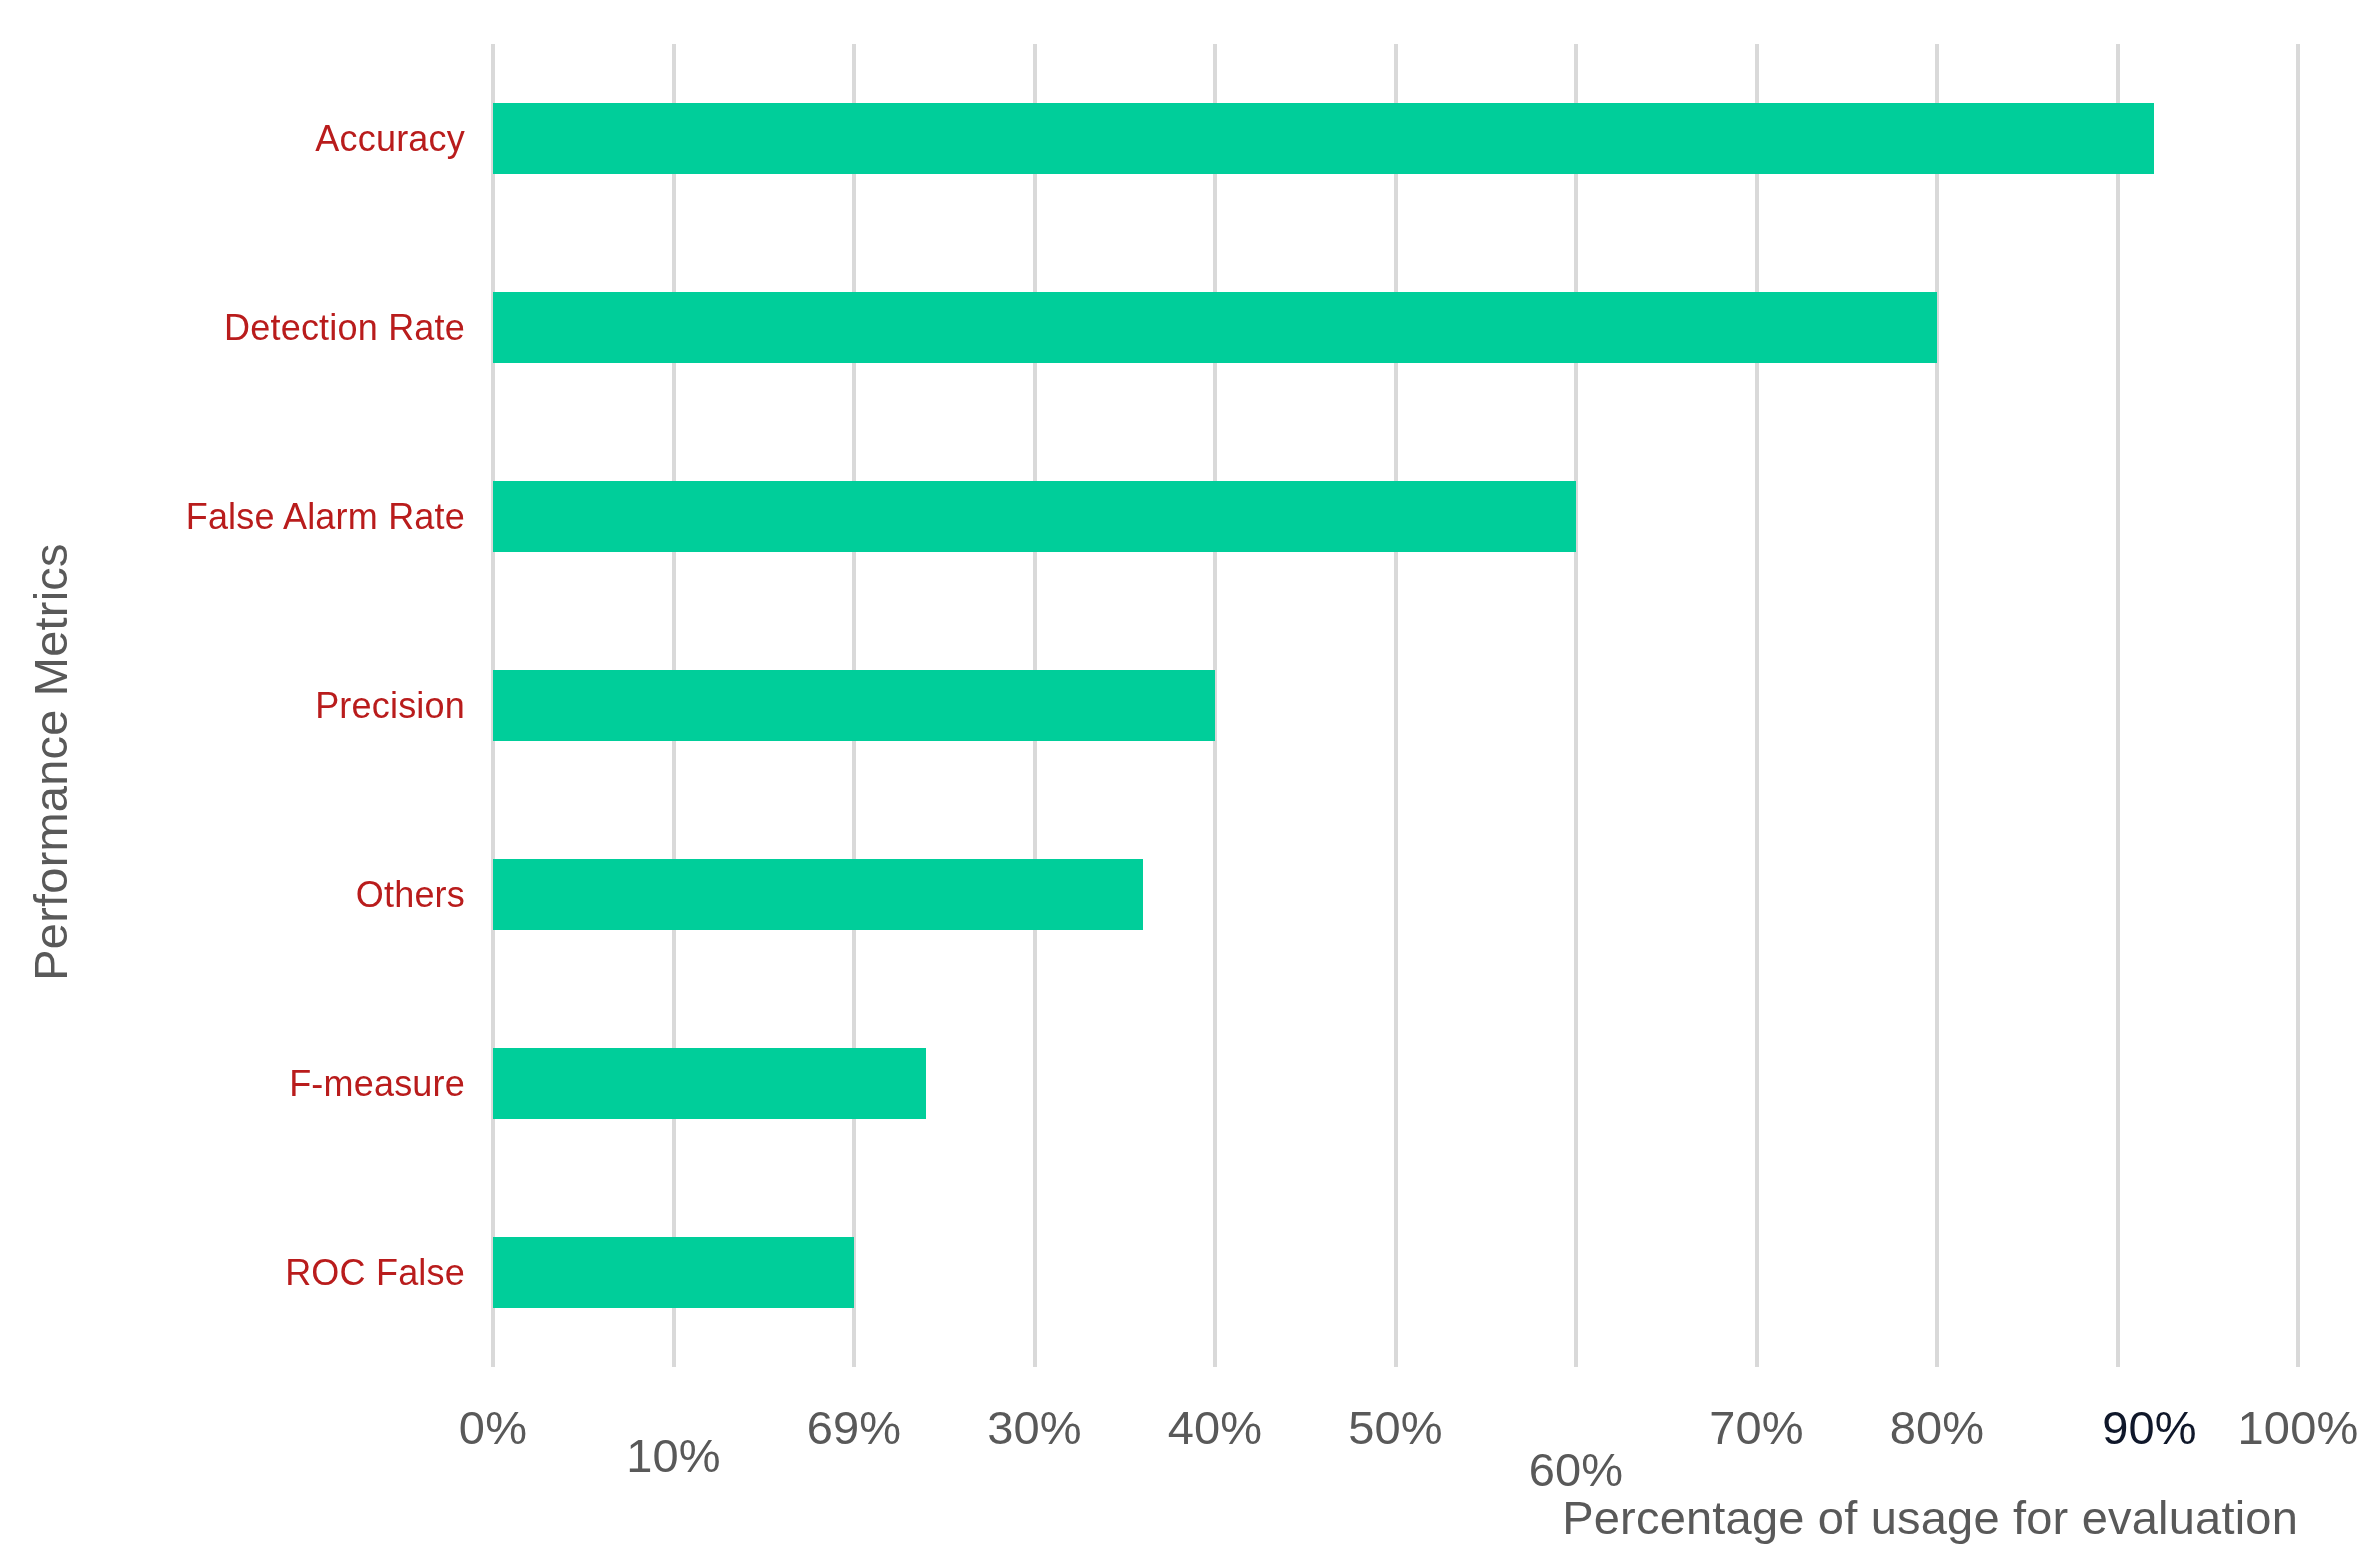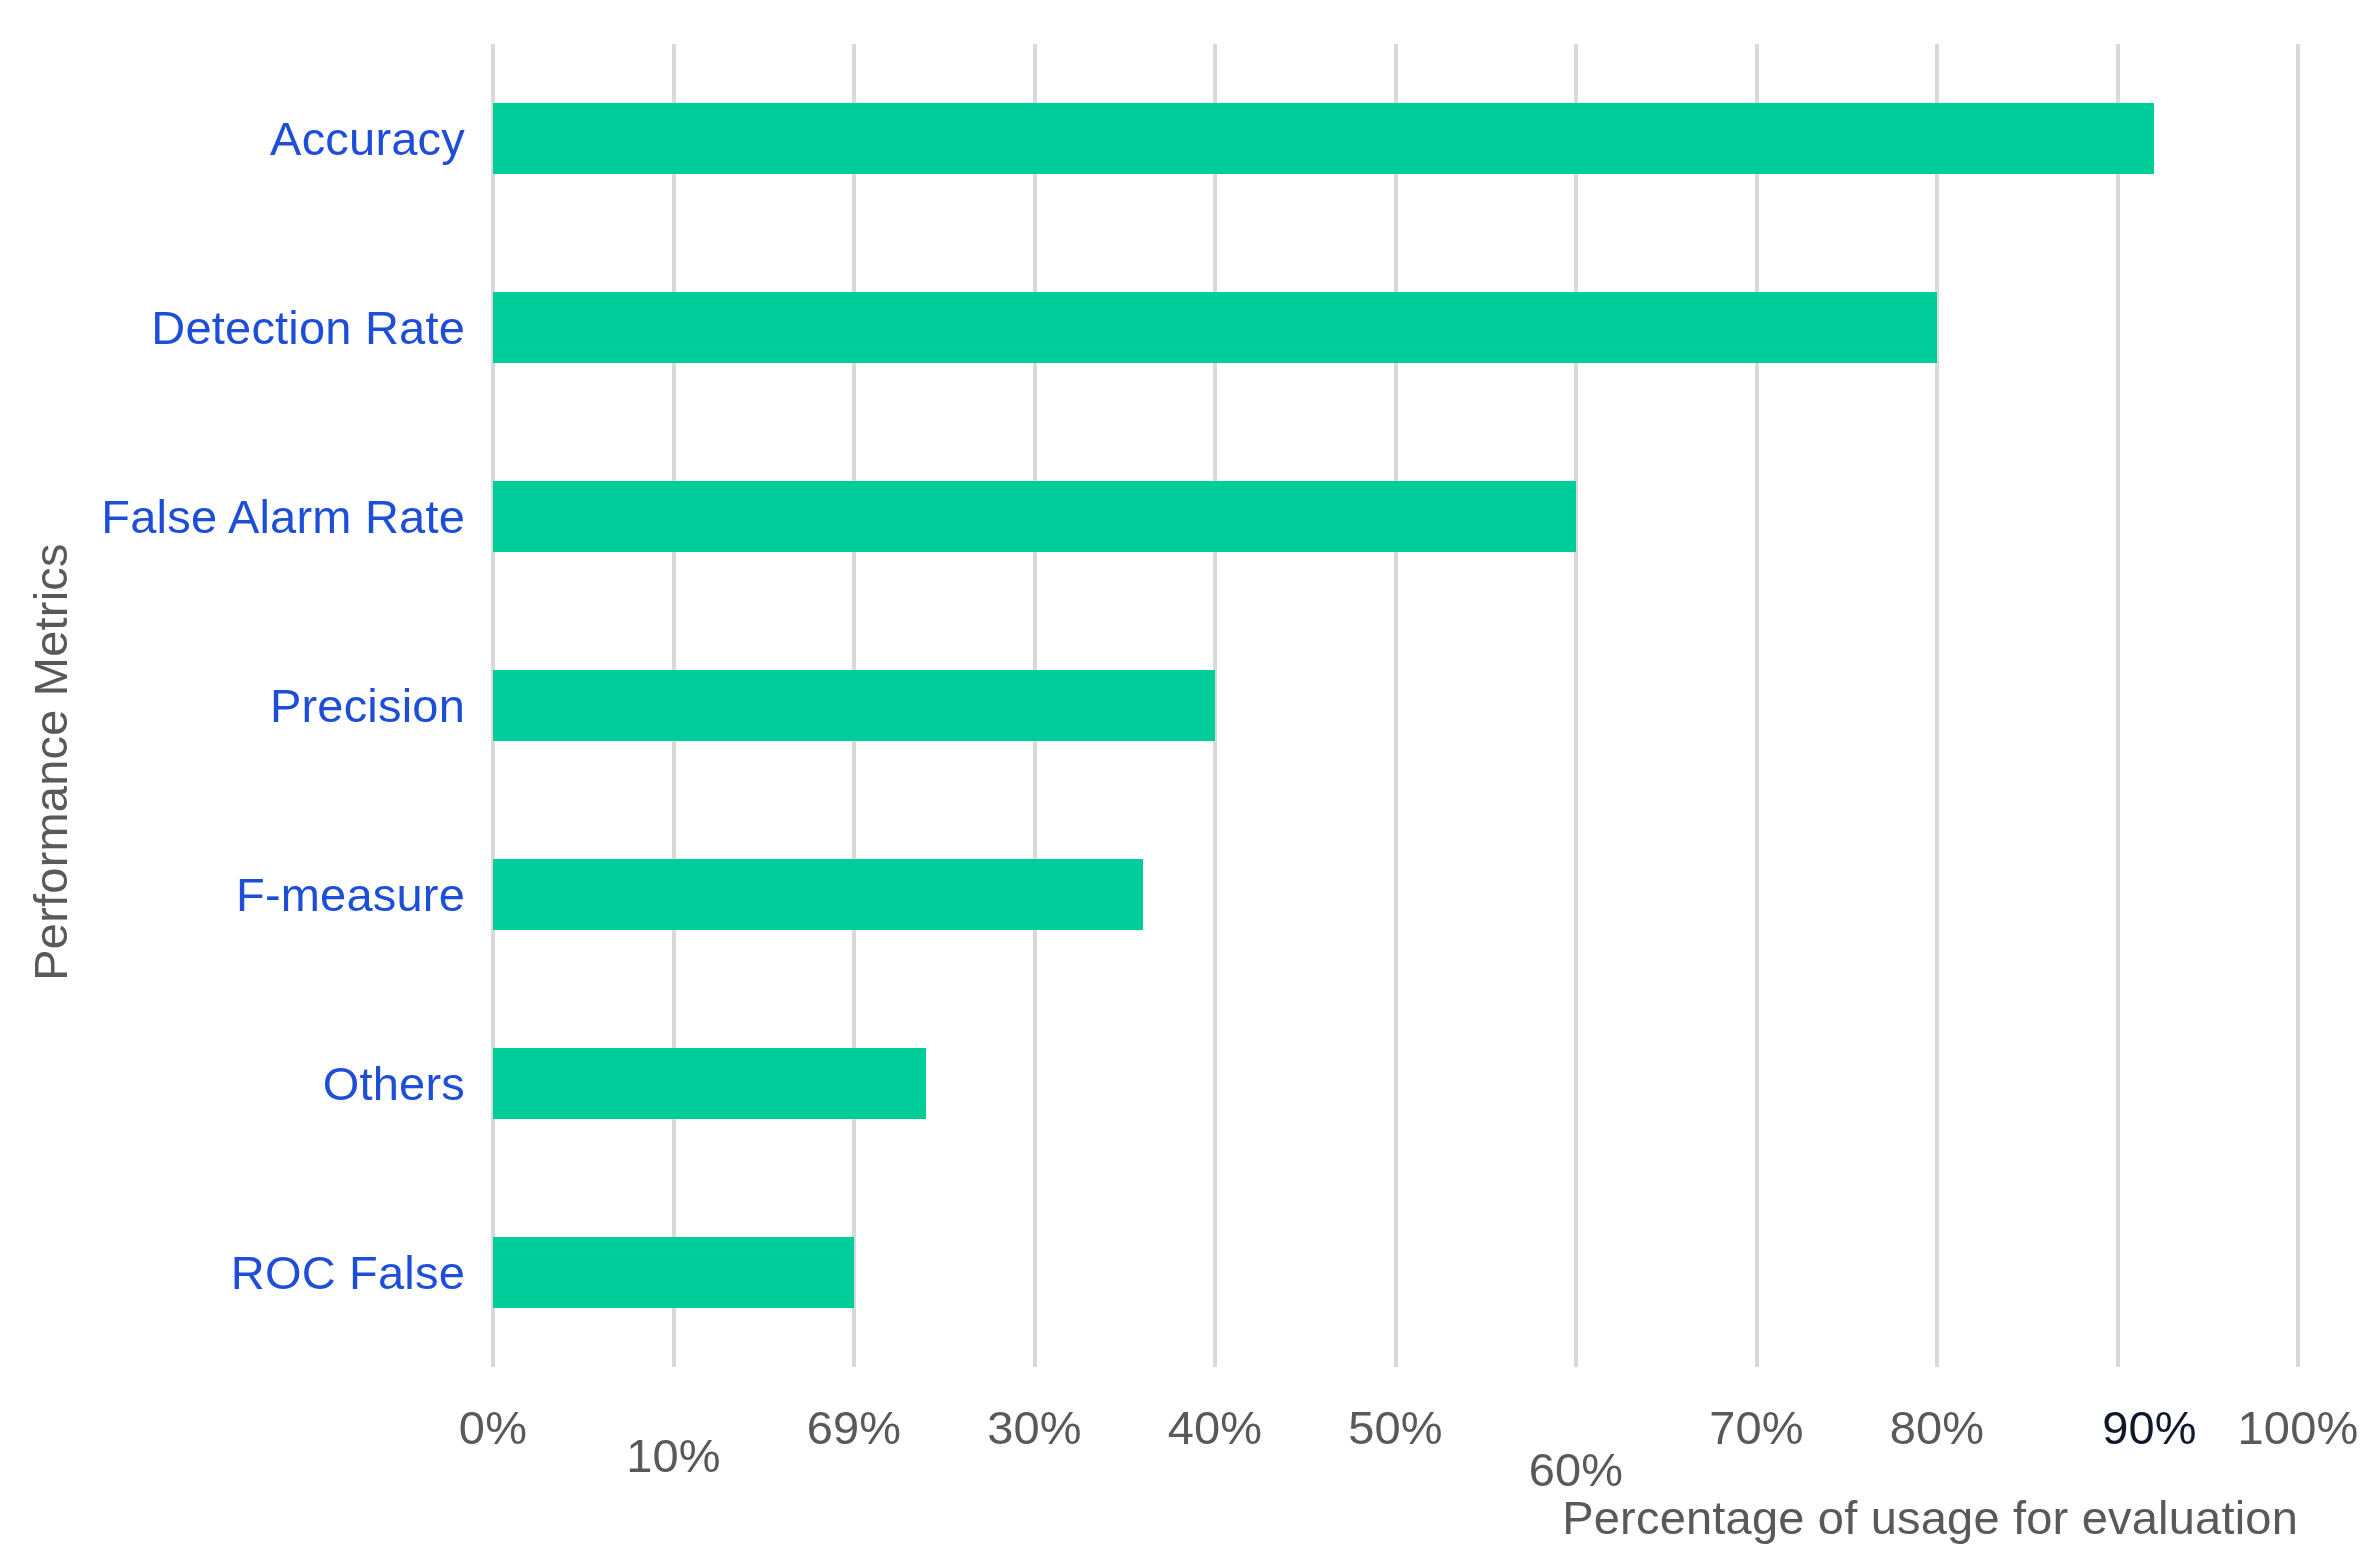--- a/index.html
+++ b/index.html
@@ -47,22 +47,22 @@
     width: 385px;
     height: 1323px;
     display: flex;
     flex-direction: column;
   }
   .y-tick-label {
     flex: 1 1 0;
     display: flex;
     align-items: center;
     justify-content: flex-end;
-    font-size: 47px;
-    color: #1d4ed8;
+    font-size: 36px;
+    color: #b91c1c;
     padding-right: 16px;
     box-sizing: border-box;
     white-space: nowrap;
     letter-spacing: 0.2px;
   }
 
   
   #plot-area {
     position: absolute;
     left: 493px;
@@ -144,22 +144,22 @@
 
 <div id="chart-root">
 
   <div id="y-axis-title">Performance Metrics</div>
 
   <div id="y-tick-labels">
     <div class="y-tick-label">Accuracy</div>
     <div class="y-tick-label">Detection Rate</div>
     <div class="y-tick-label">False Alarm Rate</div>
     <div class="y-tick-label">Precision</div>
+    <div class="y-tick-label">Others</div>
     <div class="y-tick-label">F-measure</div>
-    <div class="y-tick-label">Others</div>
     <div class="y-tick-label">ROC False</div>
   </div>
 
   <div id="plot-area">
     <div id="gridlines">
         <div class="gridline axis-zero" style="left: 0%; background: rgb(217, 217, 217);"></div>
         <div class="gridline" style="left: 10%; background: rgb(217, 217, 217);"></div>
         <div class="gridline" style="left: 20%; background: rgb(217, 217, 217);"></div>
         <div class="gridline" style="left: 30%; background: rgb(217, 217, 217);"></div>
         <div class="gridline" style="left: 40%; background: rgb(217, 217, 217);"></div>

